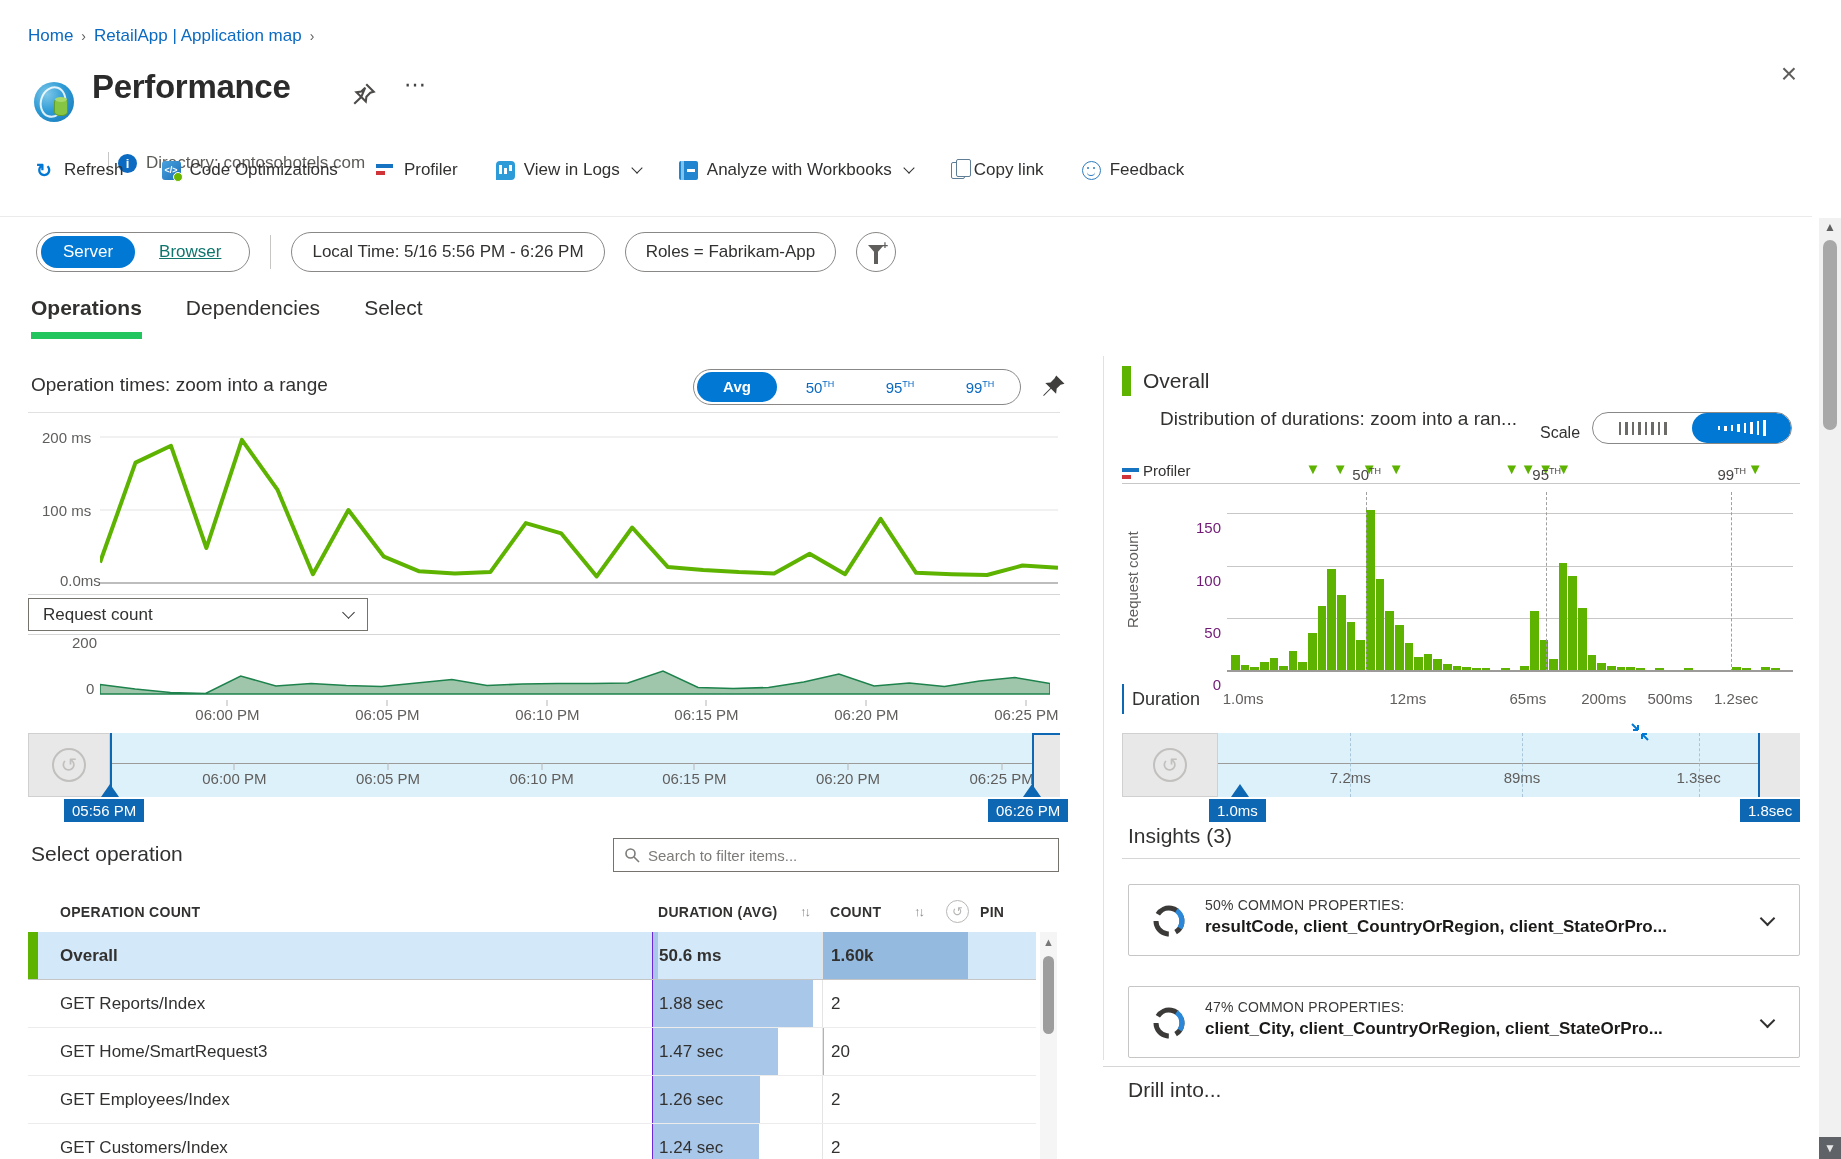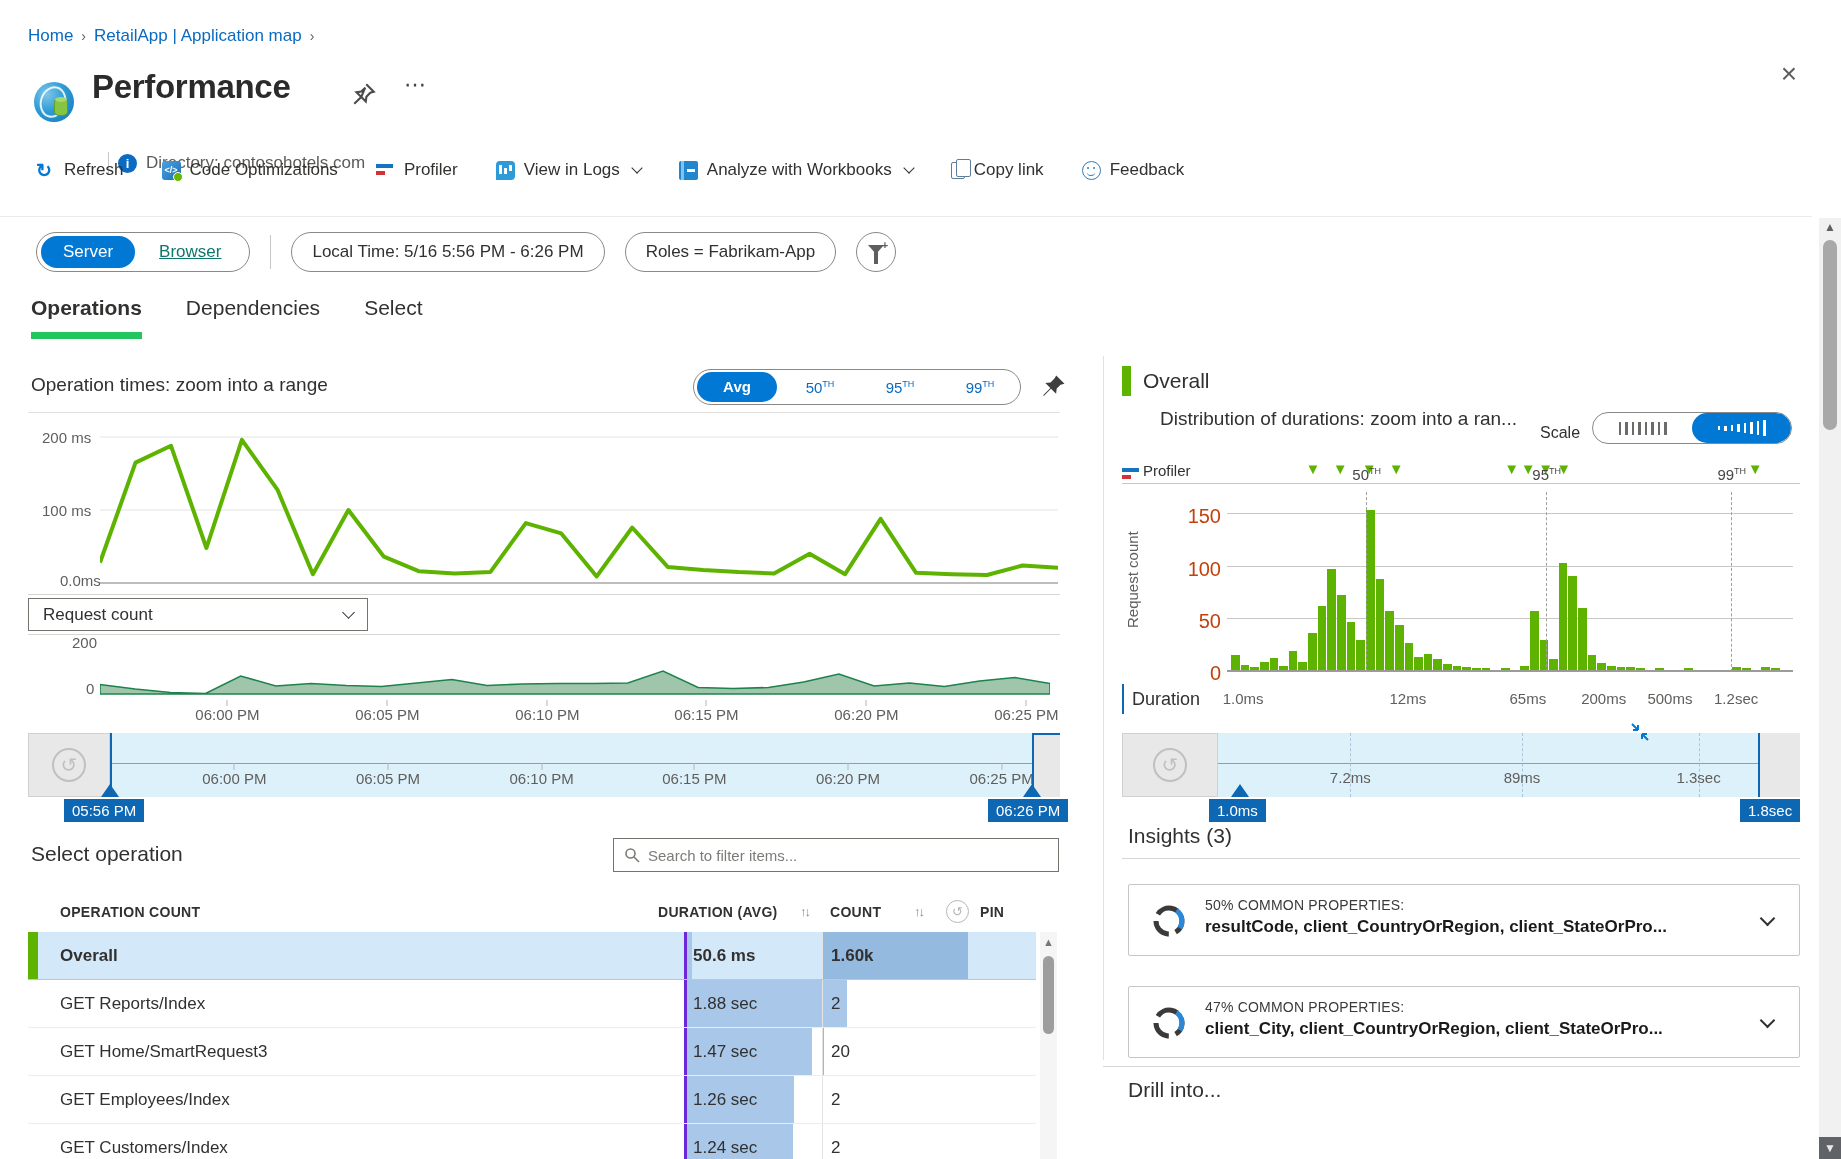--- a/index.html
+++ b/index.html
@@ -117,21 +117,21 @@
   
   #table-header { left:28px; top:896px; width:1008px; height:34px; font-size:14px; font-weight:bold; letter-spacing:.3px; color:#323130; }
   .th { position:absolute; top:8px; }
   .sort-icon { position:absolute; top:8px; color:#888; font-size:13px; letter-spacing:-2px; cursor:pointer; }
   .pinhdr-circle { position:absolute; top:4px; width:23px; height:23px; border:1.6px solid #b9b7b5; border-radius:50%; color:#b9b7b5; text-align:center; line-height:21px; font-size:13px; font-weight:normal; cursor:pointer; }
   #op-rows { left:28px; top:932px; width:1008px; height:227px; overflow:hidden; }
   .op-row { position:relative; width:100%; height:48px; border-bottom:1px solid #ececec; display:flex; align-items:center; cursor:pointer; font-size:17px; }
   .op-row.selected { background:#d3e8f8; font-weight:bold; border-bottom:1px solid #c5c5c5; }
   .row-accent { position:absolute; left:0; top:0; width:10px; height:100%; background:#5db300; }
   .cell-name { position:absolute; left:32px; white-space:nowrap; overflow:hidden; max-width:580px; }
-  .cell-dur { position:absolute; left:656px; width:170px; height:100%; border-left:3px solid #6d28d9; }
+  .cell-dur { position:absolute; left:624px; width:170px; height:100%; border-left:1px solid #6d28d9; }
   .dur-bar { position:absolute; left:0; top:0; height:100%; background:#a9c7e8; }
   .dur-text { position:absolute; left:6px; top:50%; transform:translateY(-50%); }
   .cell-count { position:absolute; left:794px; width:145px; height:100%; border-left:1px solid #e4e4e4; }
   .count-bar { position:absolute; left:0; top:0; height:100%; background:#94badf; }
   .count-text { position:absolute; left:8px; top:50%; transform:translateY(-50%); }
   
   #tbl-scroll { left:1040px; top:932px; width:17px; height:227px; background:#f5f5f5; }
   #tbl-scroll .sb-up { position:absolute; top:4px; left:0; width:17px; text-align:center; color:#777; font-size:11px; cursor:pointer; }
   #tbl-scroll .sb-thumb { position:absolute; top:24px; left:3px; width:11px; height:78px; background:#9d9d9d; border-radius:6px; cursor:pointer; }
 
@@ -154,21 +154,21 @@
   .tri-marker { position:absolute; color:#5db300; font-size:15px; transform:translateX(-50%); cursor:pointer; }
 
   #hist-plot { left:1227px; top:488px; width:566px; height:184px; }
   .h-grid { position:absolute; left:0; width:100%; height:1px; background:#c9c7c5; }
   .h-base { position:absolute; left:0; bottom:0; width:100%; height:2px; background:#9d9b99; }
   #hist-bars { position:absolute; left:4px; bottom:2px; width:558px; height:170px; display:flex; align-items:flex-end; gap:1px; }
   .hbar { flex:1; background:#5db300; }
   .pct-line { position:absolute; top:4px; bottom:0; width:0; border-left:1.6px dashed #a19f9d; }
   .pct-label { position:absolute; top:-26px; transform:translateX(-50%); font-size:15px; color:#484644; white-space:nowrap; }
   .pct-label sup { font-size:9px; }
-  .hy-lab { position:absolute; right:620px; width:60px; text-align:right; font-size:20px; color:#c2410c; }
+  .hy-lab { position:absolute; right:620px; width:60px; text-align:right; font-size:15px; color:#701a75;margin-top:14px; }
   #hist-ylabel { left:1124px; top:500px; width:20px; height:160px; font-size:15px; color:#605e5c; writing-mode:vertical-rl; transform:rotate(180deg); text-align:center; }
 
   #duration-row { left:1122px; top:684px; width:678px; height:30px; border-left:2px solid #0e67b3; }
   #duration-label { position:absolute; left:8px; top:5px; font-size:18px; color:#323130; }
   #duration-ticks { position:absolute; left:105px; top:6px; width:566px; height:22px; font-size:15px; color:#605e5c; }
   .d-tick { position:absolute; transform:translateX(-50%); white-space:nowrap; }
 
   #collapse-btn { left:1630px; top:722px; width:20px; height:20px; cursor:pointer; z-index:5; }
 
   

